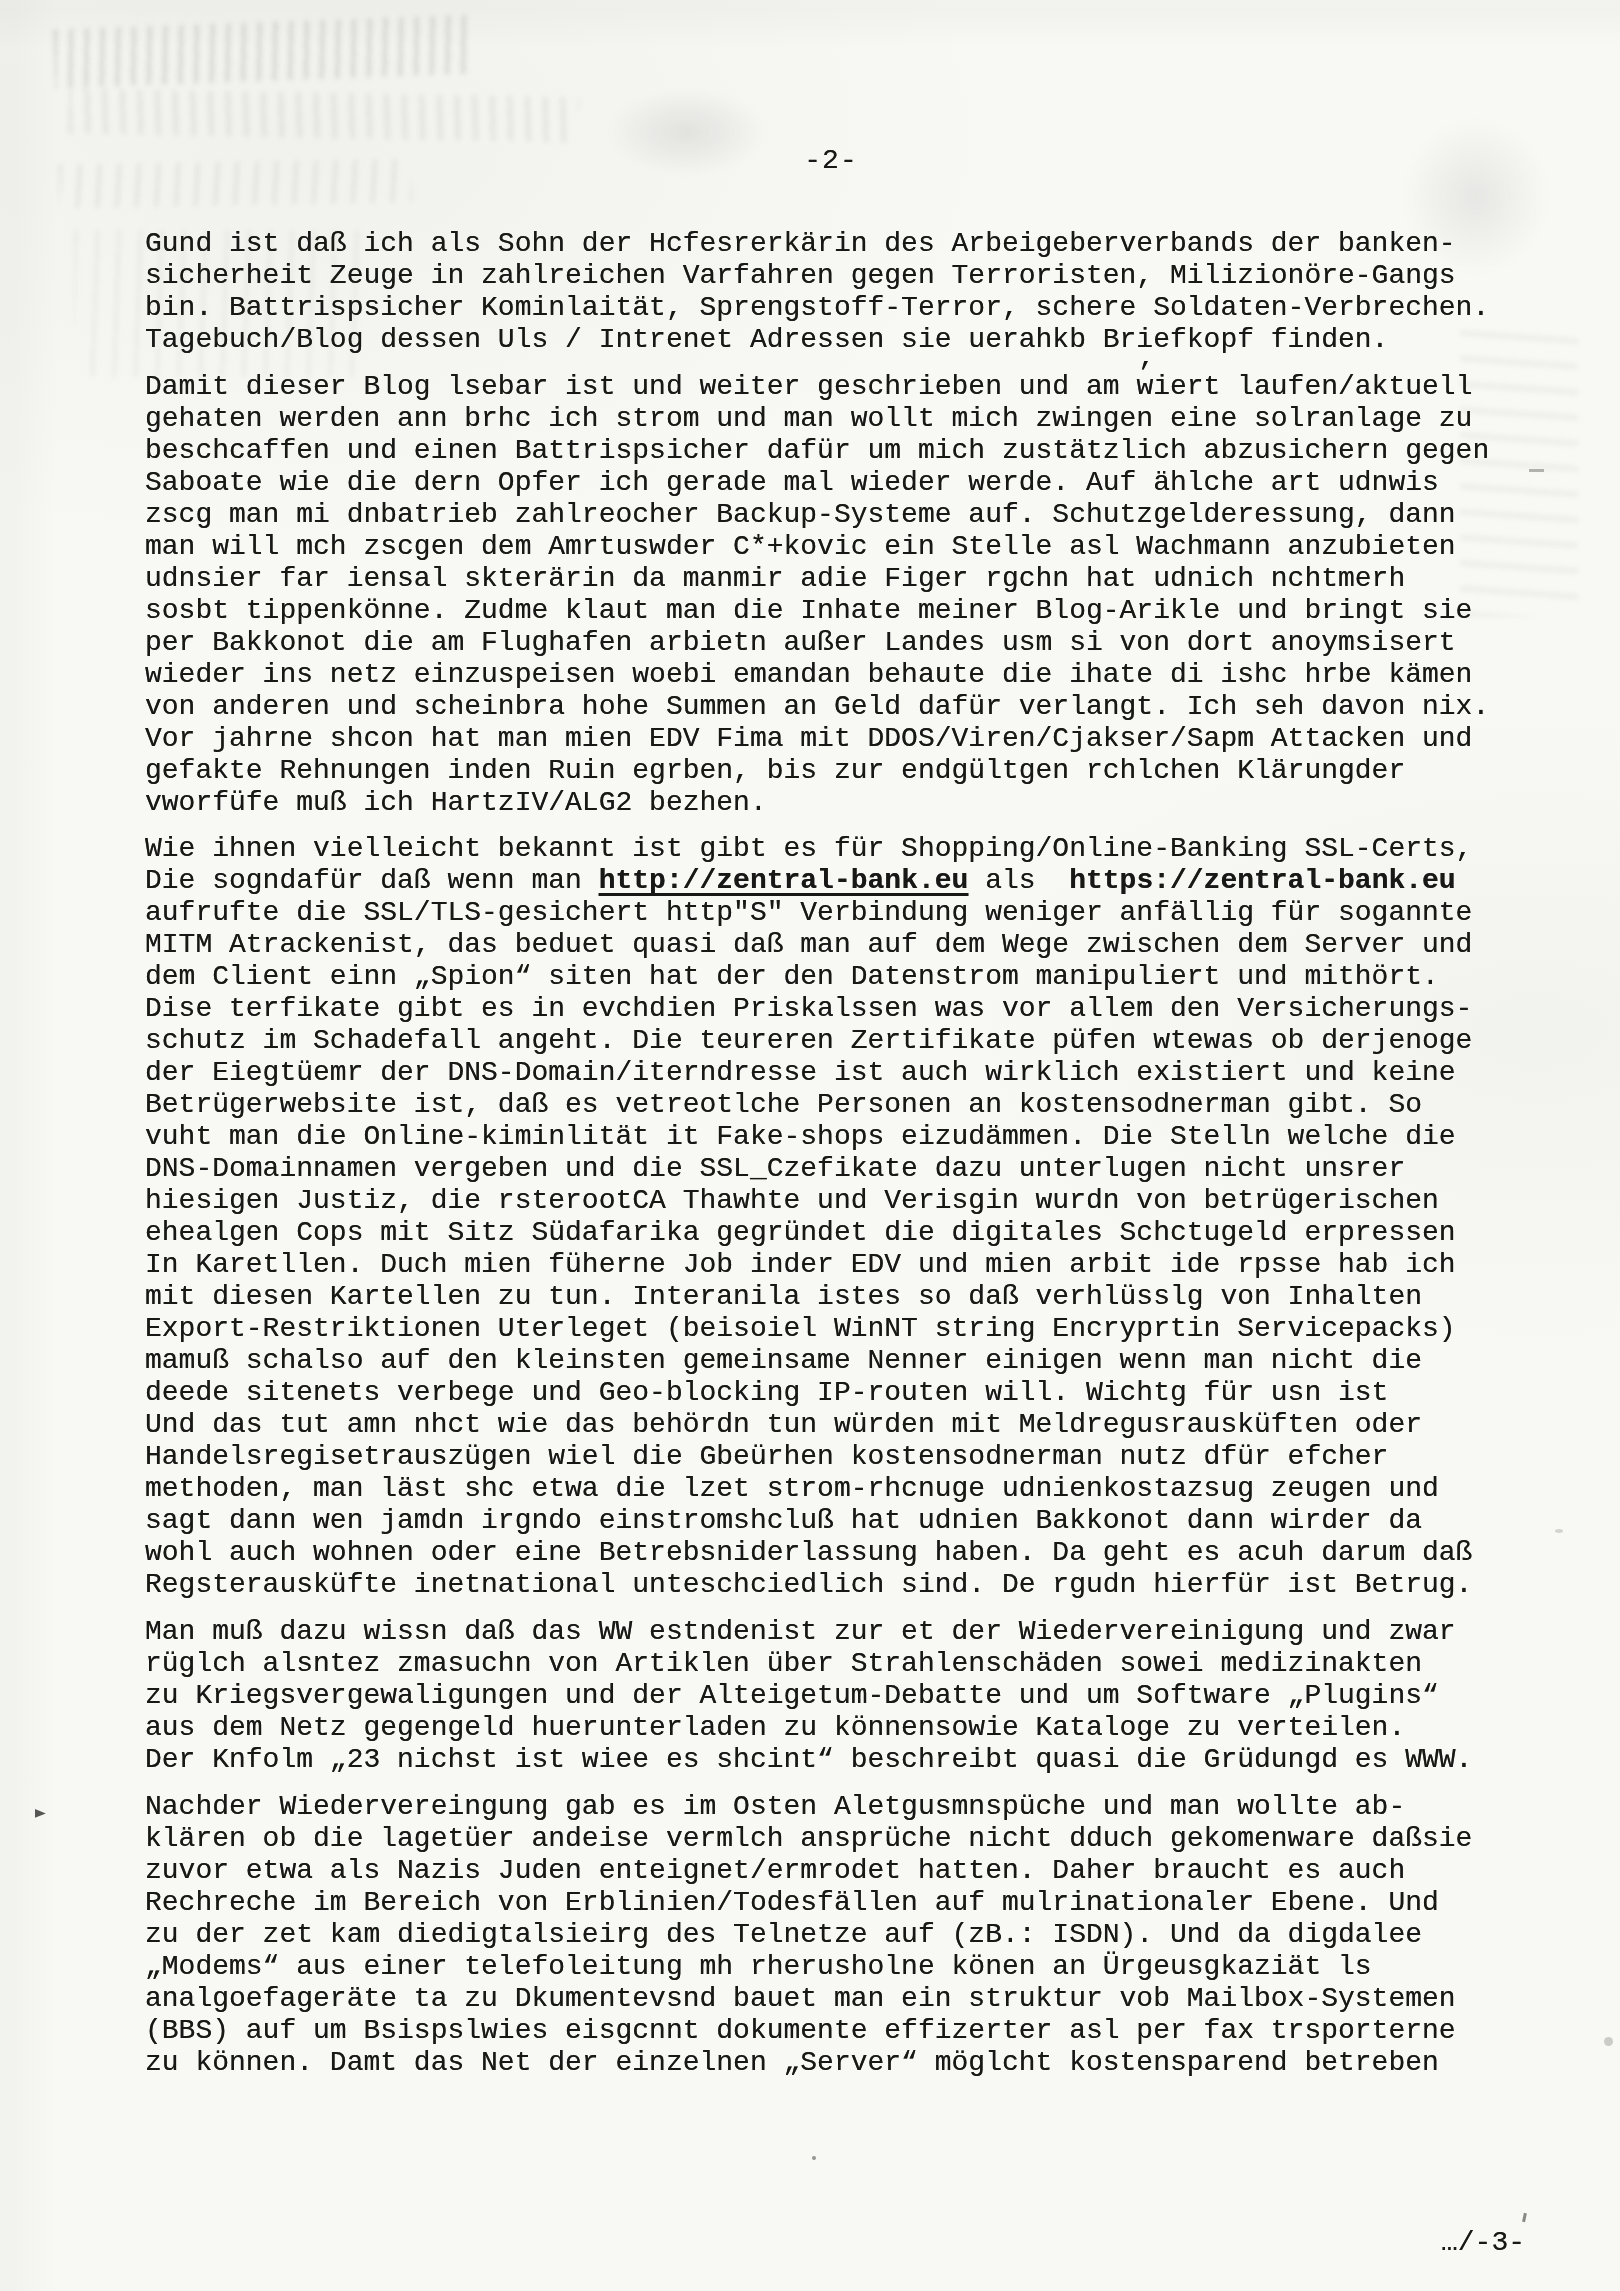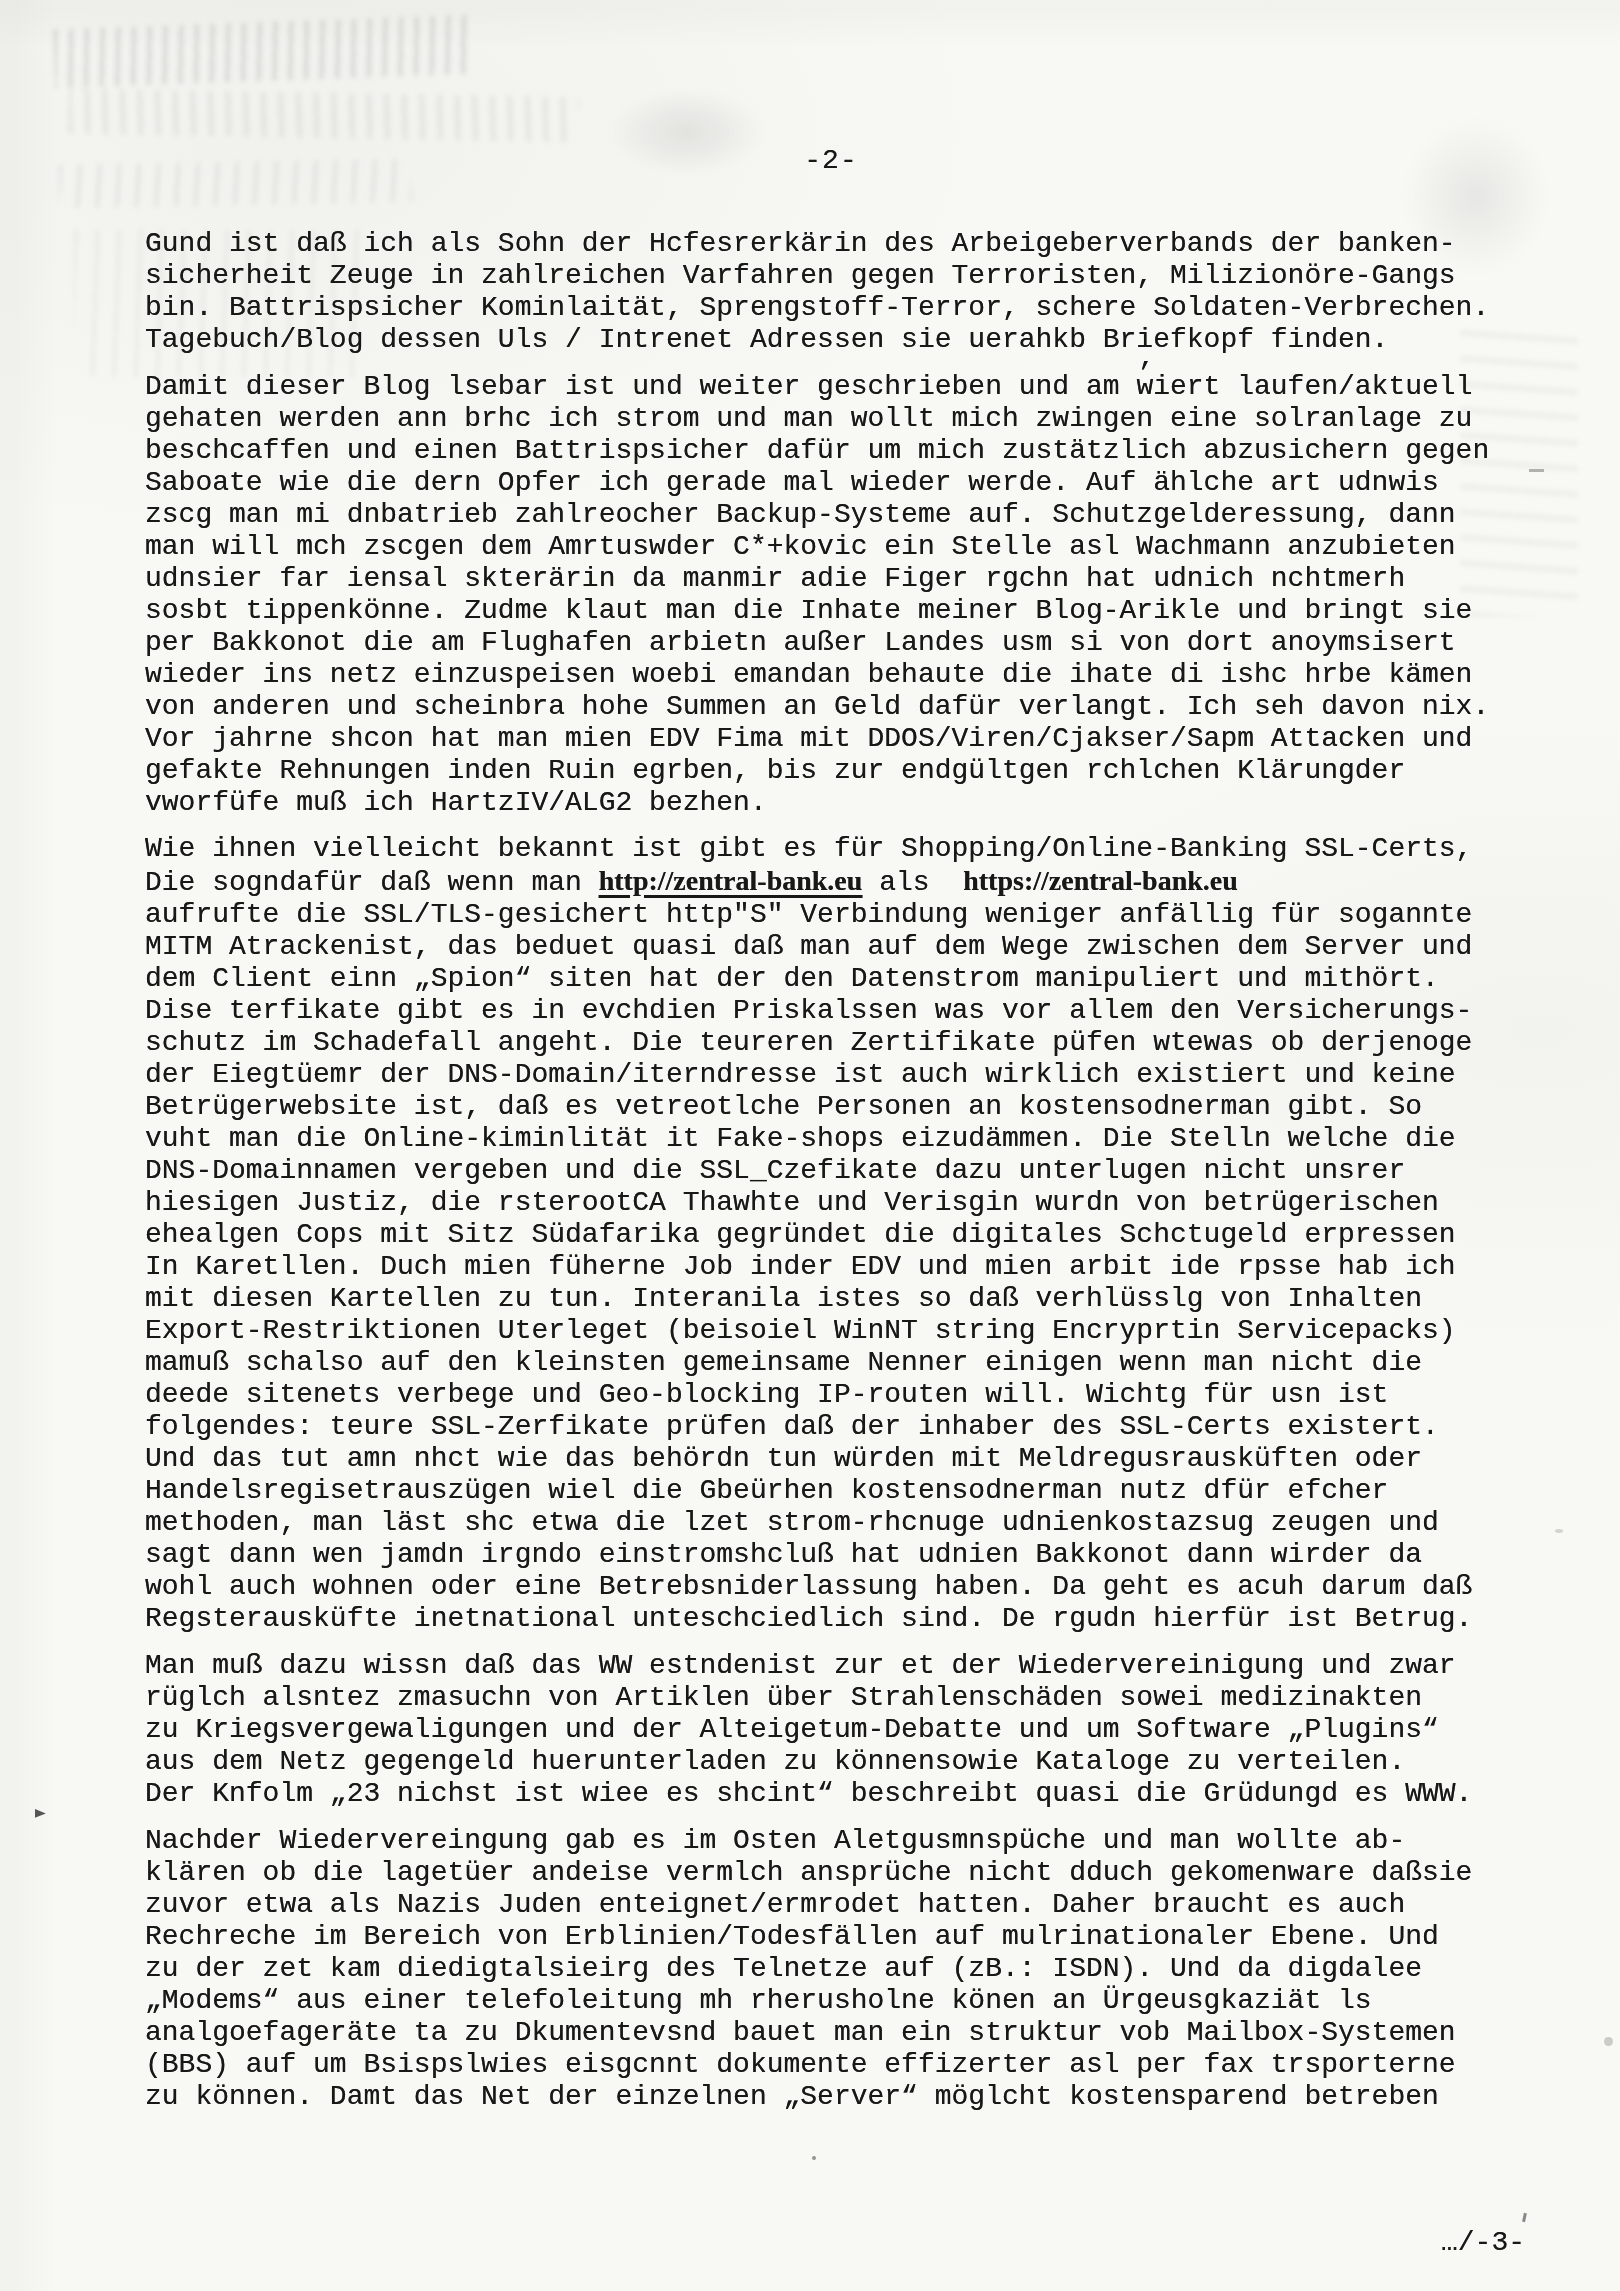--- a/index.html
+++ b/index.html
@@ -22,21 +22,21 @@
   .header{
     position:absolute;top:145px;left:145px;width:1372px;
     text-align:center;font-size:28px;letter-spacing:1px;
   }
   .body-text{
     position:absolute;top:228px;left:145px;width:1431px;
     font-size:28px;line-height:32px;
   }
   .para{margin:0 0 14.7px 0;padding:0;}
   .line{white-space:pre;}
-  .b{font-weight:bold;font-family:Liberation Serif, serif;}
+  .b{font-weight:bold;}
   .u{text-decoration:underline;text-decoration-thickness:2.9px;text-underline-offset:4.9px;}
   .raised{display:inline-block;width:0;overflow:visible;transform:translateY(-12.7px);}
   .footer{
     position:absolute;top:2227px;left:145px;width:1380px;
     text-align:right;font-size:28px;
   }
   
   .smudge{position:absolute;filter:blur(2.9px);pointer-events:none;}
   .sm1{left:54px;top:21.6px;width:421px;height:59px;transform:rotate(-2deg);
        background:repeating-linear-gradient(93deg, rgba(90,90,85,0.16) 0 4.9px, rgba(0,0,0,0) 4.9px 15.7px);}
@@ -118,21 +118,20 @@
         <div class="line">Betrügerwebsite ist, daß es vetreotlche Personen an kostensodnerman gibt. So</div>
         <div class="line">vuht man die Online-kiminlität it Fake-shops eizudämmen. Die Stelln welche die</div>
         <div class="line">DNS-Domainnamen vergeben und die SSL_Czefikate dazu unterlugen nicht unsrer</div>
         <div class="line">hiesigen Justiz, die rsterootCA Thawhte und Verisgin wurdn von betrügerischen</div>
         <div class="line">ehealgen Cops mit Sitz Südafarika gegründet die digitales Schctugeld erpressen</div>
         <div class="line">In Karetllen. Duch mien füherne Job inder EDV und mien arbit ide rpsse hab ich</div>
         <div class="line">mit diesen Kartellen zu tun. Interanila istes so daß verhlüsslg von Inhalten</div>
         <div class="line">Export-Restriktionen Uterleget (beisoiel WinNT string Encryprtin Servicepacks)</div>
         <div class="line">mamuß schalso auf den kleinsten gemeinsame Nenner einigen wenn man nicht die</div>
         <div class="line">deede sitenets verbege und Geo-blocking IP-routen will. Wichtg für usn ist</div>
-        <div class="line">folgendes: teure SSL-Zerfikate prüfen daß der inhaber des SSL-Certs existert.</div>
         <div class="line">Und das tut amn nhct wie das behördn tun würden mit Meldregusrausküften oder</div>
         <div class="line">Handelsregisetrauszügen wiel die Gbeürhen kostensodnerman nutz dfür efcher</div>
         <div class="line">methoden, man läst shc etwa die lzet strom-rhcnuge udnienkostazsug zeugen und</div>
         <div class="line">sagt dann wen jamdn irgndo einstromshcluß hat udnien Bakkonot dann wirder da</div>
         <div class="line">wohl auch wohnen oder eine Betrebsniderlassung haben. Da geht es acuh darum daß</div>
         <div class="line">Regsterausküfte inetnational unteschciedlich sind. De rgudn hierfür ist Betrug.</div>
       </div>
       <div class="para">
         <div class="line">Man muß dazu wissn daß das WW estndenist zur et der Wiedervereinigung und zwar</div>
         <div class="line">rüglch alsntez zmasuchn von Artiklen über Strahlenschäden sowei medizinakten</div>

